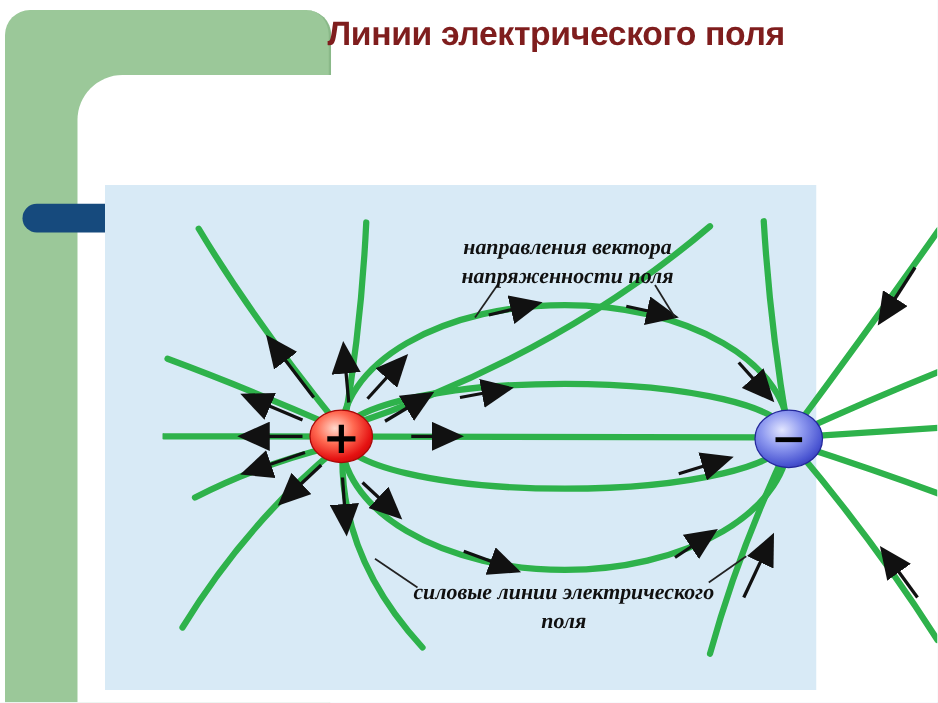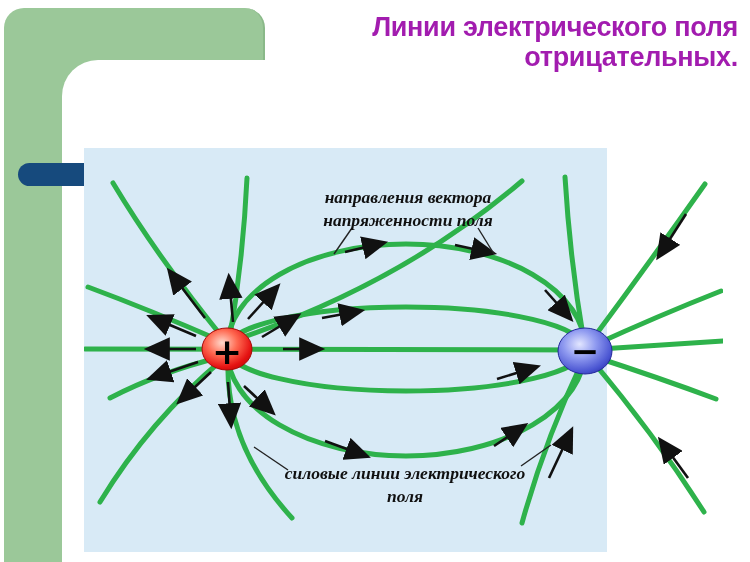--- a/index.html
+++ b/index.html
@@ -15,46 +15,46 @@
   .content-card{
     position:absolute;left:62px;top:60px;right:0;bottom:0;
     background:#ffffff;border-radius:36px 0 0 0;
   }
   .bullet-pill{
     position:absolute;left:18px;top:163px;width:66px;height:23px;
     background:#164a7d;border-radius:12px 0 0 12px;
   }
   .slide-title{
     position:absolute;left:262px;top:12px;width:476px;
-    color:#a21caf;font-weight:bold;font-size:27px;line-height:30px;
-    letter-spacing:-0.3px;text-align:right;
+    color:#7f1d1d;font-weight:bold;font-size:27px;line-height:30px;
+    letter-spacing:-0.3px;text-align:left;
   }
   .diagram{
     position:absolute;left:84px;top:148px;width:523px;height:404px;
     background:#d8eaf6;
+    padding-left:46px;
   }
   .diagram svg{display:block;width:639px;height:404px;}
   .diag-label{
     font-family:"Liberation Serif",serif;
     font-style:italic;font-weight:bold;font-size:17.5px;fill:#101010;
   }
   .charge-sign{font-family:"DejaVu Sans",sans-serif;font-weight:bold;fill:#000;}
 </style>
 </head>
 <body>
 
 <div id="slide">
 
   <div class="green-band"></div>
   <div class="content-card"></div>
   <div class="bullet-pill"></div>
 
   <div class="slide-title">
     <div>Линии электрического поля</div>
-    <div>отрицательных.</div>
   </div>
 
   <div class="diagram">
     <svg viewBox="84 148 639 404" xmlns="http://www.w3.org/2000/svg">
       <defs>
         <marker id="ah" markerWidth="11" markerHeight="9" refX="8" refY="4.5" orient="auto">
           <path d="M0,0 L10,4.5 L0,9 z" fill="#111111"></path>
         </marker>
         <radialGradient id="gradP" cx="40%" cy="35%" r="75%">
           <stop offset="0%" stop-color="#ffd9cc"></stop>

